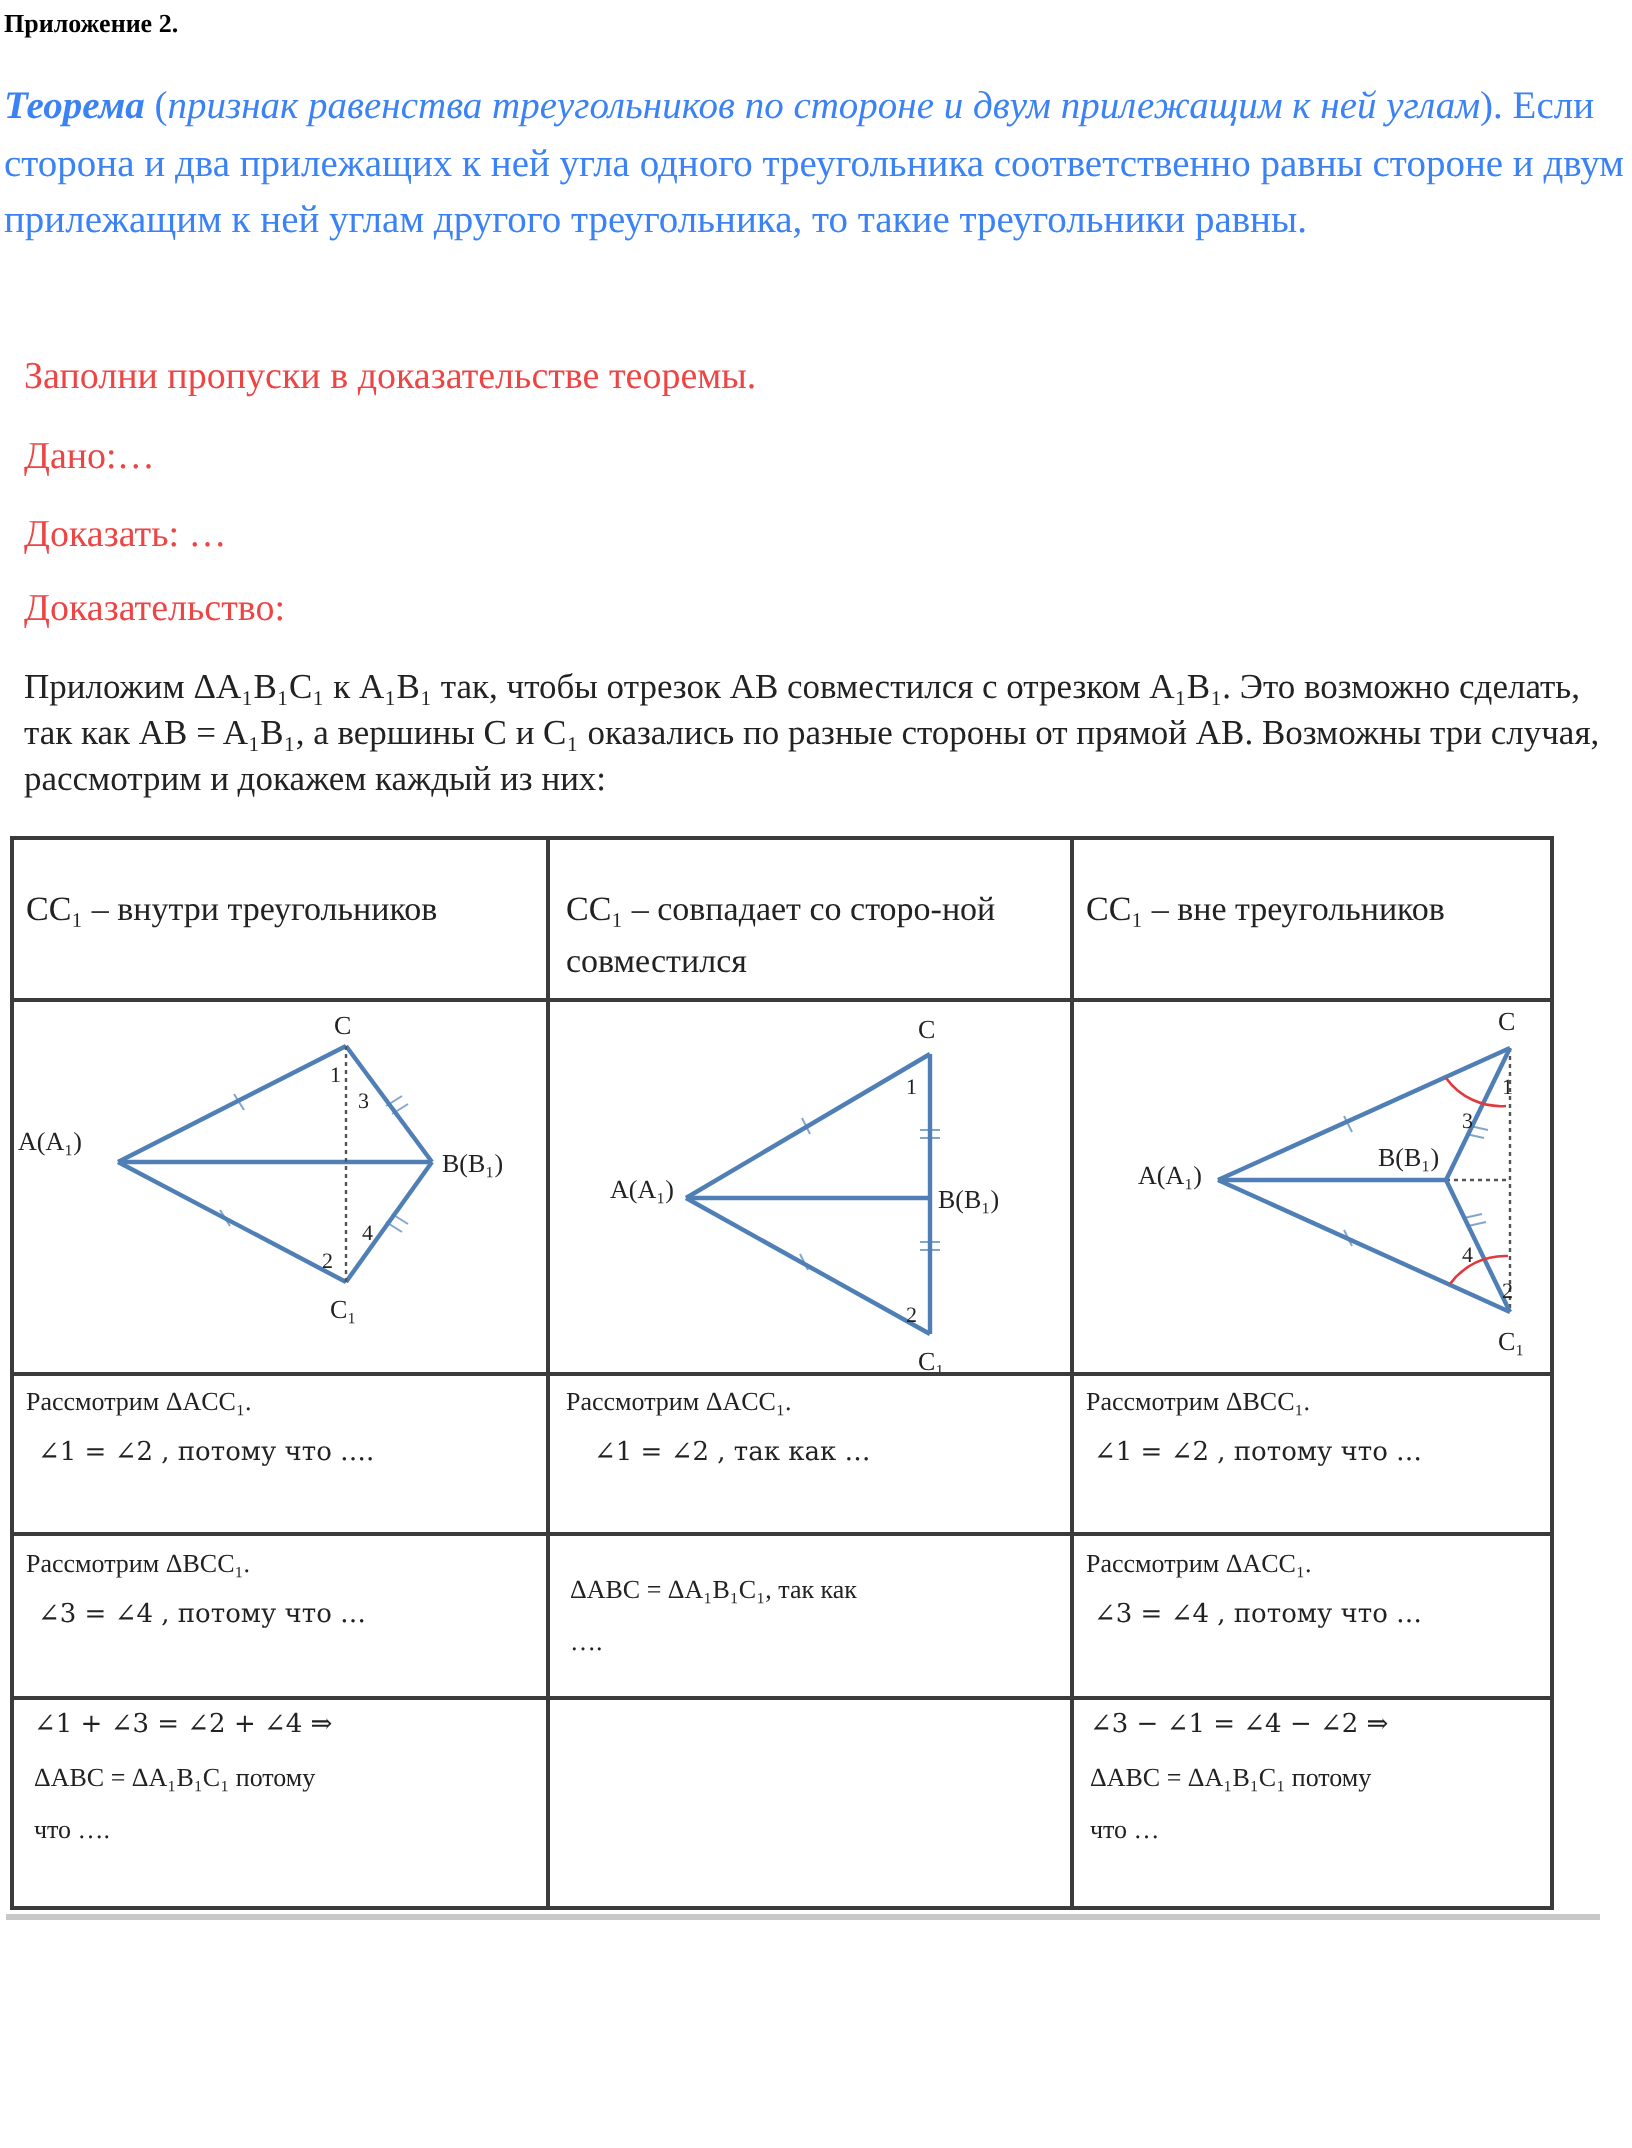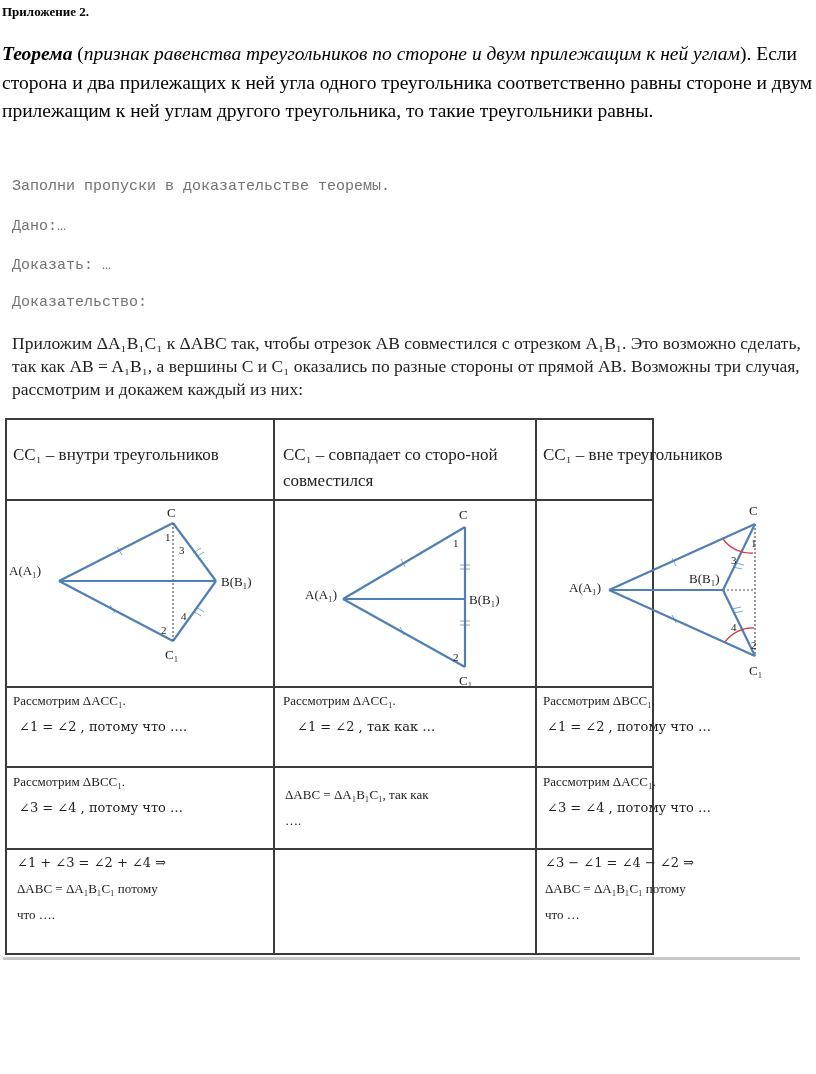--- a/index.html
+++ b/index.html
@@ -1,23 +1,23 @@
 <!DOCTYPE html>
 <html><head>
 <meta charset="utf-8">
 <style>
   html, body { margin: 0; padding: 0; background: #ffffff; }
   body { width: 816px; height: 1074px; position: relative; overflow: hidden;
          font-family: "Liberation Serif", "DejaVu Serif", serif; color: #1a1a1a; }
   .appendix { position: absolute; left: 2px; top: 4px; font-size: 13px; font-weight: bold; color: #000; }
-  .theorem { position: absolute; left: 2px; top: 40px; width: 812px; font-size: 19.5px; line-height: 28.5px; color: #000000; }
+  .theorem { position: absolute; left: 2px; top: 40px; width: 812px; font-size: 19.5px; line-height: 28.5px; color: #3b82f6; }
   .theorem b i { font-weight: bold; }
-  .p { position: absolute; left: 12px; font-size: 15px; color: #737373; font-family: Liberation Mono, monospace; }
+  .p { position: absolute; left: 12px; font-size: 19px; color: #ef4444; }
   .intro { position: absolute; left: 12px; top: 332px; width: 790px; font-size: 17.5px; line-height: 23px; color: #222; }
-  .tbl { position: absolute; left: 5px; top: 418px; width: 649px; height: 537px;
+  .tbl { position: absolute; left: 5px; top: 418px; width: 772px; height: 537px;
          border: 2px solid #3b3b3b; box-sizing: border-box; }
   .shadow { position: absolute; left: 3px; top: 957px; width: 797px; height: 3px; background: #c8c8c8; }
   .vline { position: absolute; top: 0; bottom: 0; width: 2px; background: #3b3b3b; }
   .hline { position: absolute; left: 0; right: 0; height: 2px; background: #3b3b3b; }
   .cell { position: absolute; font-size: 13px; line-height: 26px; color: #222; }
   .hdr { font-size: 17px; line-height: 26px; }
   .diag { position: absolute; }
   .diag text { font-family: "Liberation Serif", "DejaVu Serif", serif; fill: #222; }
   .ang { font-family: "DejaVu Serif", serif; }
 </style>
@@ -29,21 +29,21 @@
 <div class="theorem">
   <b><i>Теорема</i></b><span> (</span><i>признак равенства треугольников по стороне и двум прилежащим к ней углам</i><span>).</span>
   <span>Если сторона и два прилежащих к ней угла одного треугольника соответственно равны стороне и двум прилежащим к ней углам другого треугольника, то такие треугольники равны.</span>
 </div>
 
 <div class="p" style="top:178px">Заполни пропуски в доказательстве теоремы.</div>
 <div class="p" style="top:218px">Дано:…</div>
 <div class="p" style="top:257px">Доказать: …</div>
 <div class="p" style="top:294px">Доказательство:</div>
 
-<div class="intro"><span>Приложим </span><span>ΔA₁B₁C₁</span><span> к </span><span>ΔABC</span><span> так, чтобы отрезок AB совместился с отрезком A₁B₁. Это возможно сделать, так как AB = A₁B₁, а вершины C и C₁ оказались по разные стороны от прямой AB. Возможны три случая, рассмотрим и докажем каждый из них:</span></div>
+<div class="intro"><span>Приложим </span><span>ΔA₁B₁C₁</span><span> к </span><span>A₁B₁</span><span> так, чтобы отрезок AB совместился с отрезком A₁B₁. Это возможно сделать, так как AB = A₁B₁, а вершины C и C₁ оказались по разные стороны от прямой AB. Возможны три случая, рассмотрим и докажем каждый из них:</span></div>
 
 <div class="tbl">
   <div class="vline" style="left:266px"></div>
   <div class="vline" style="left:528px"></div>
   <div class="hline" style="top:79px"></div>
   <div class="hline" style="top:266px"></div>
   <div class="hline" style="top:346px"></div>
   <div class="hline" style="top:428px"></div>
 
   <div class="cell hdr" style="left:6px;top:22px;width:258px">CC₁ – внутри треугольников</div>

